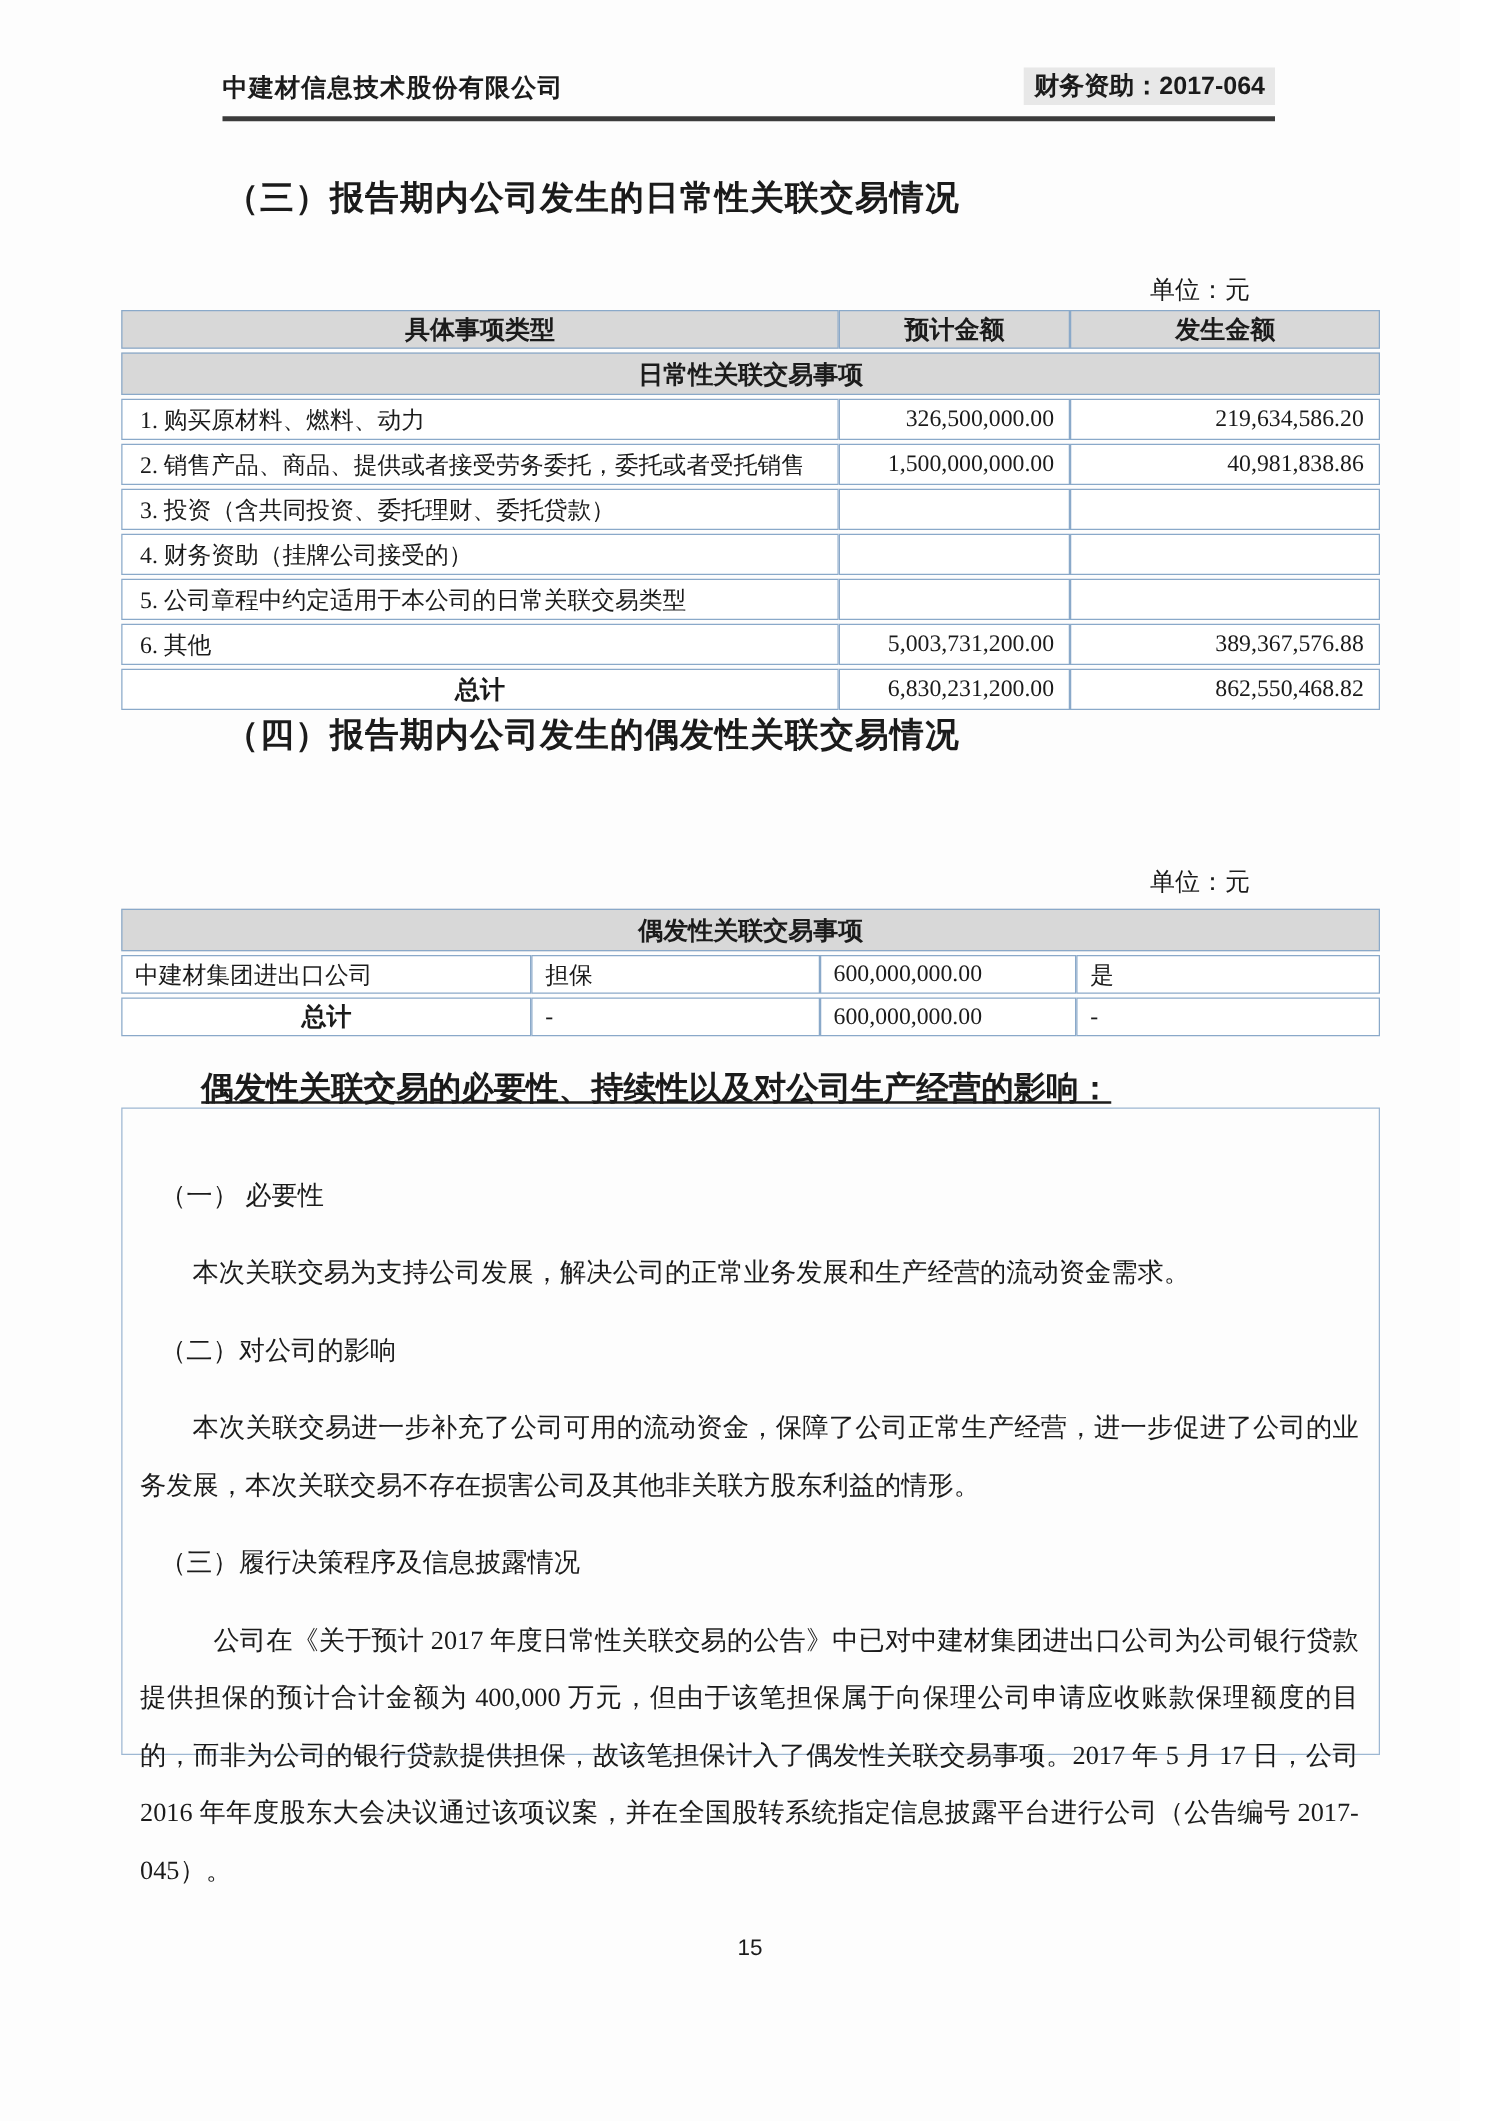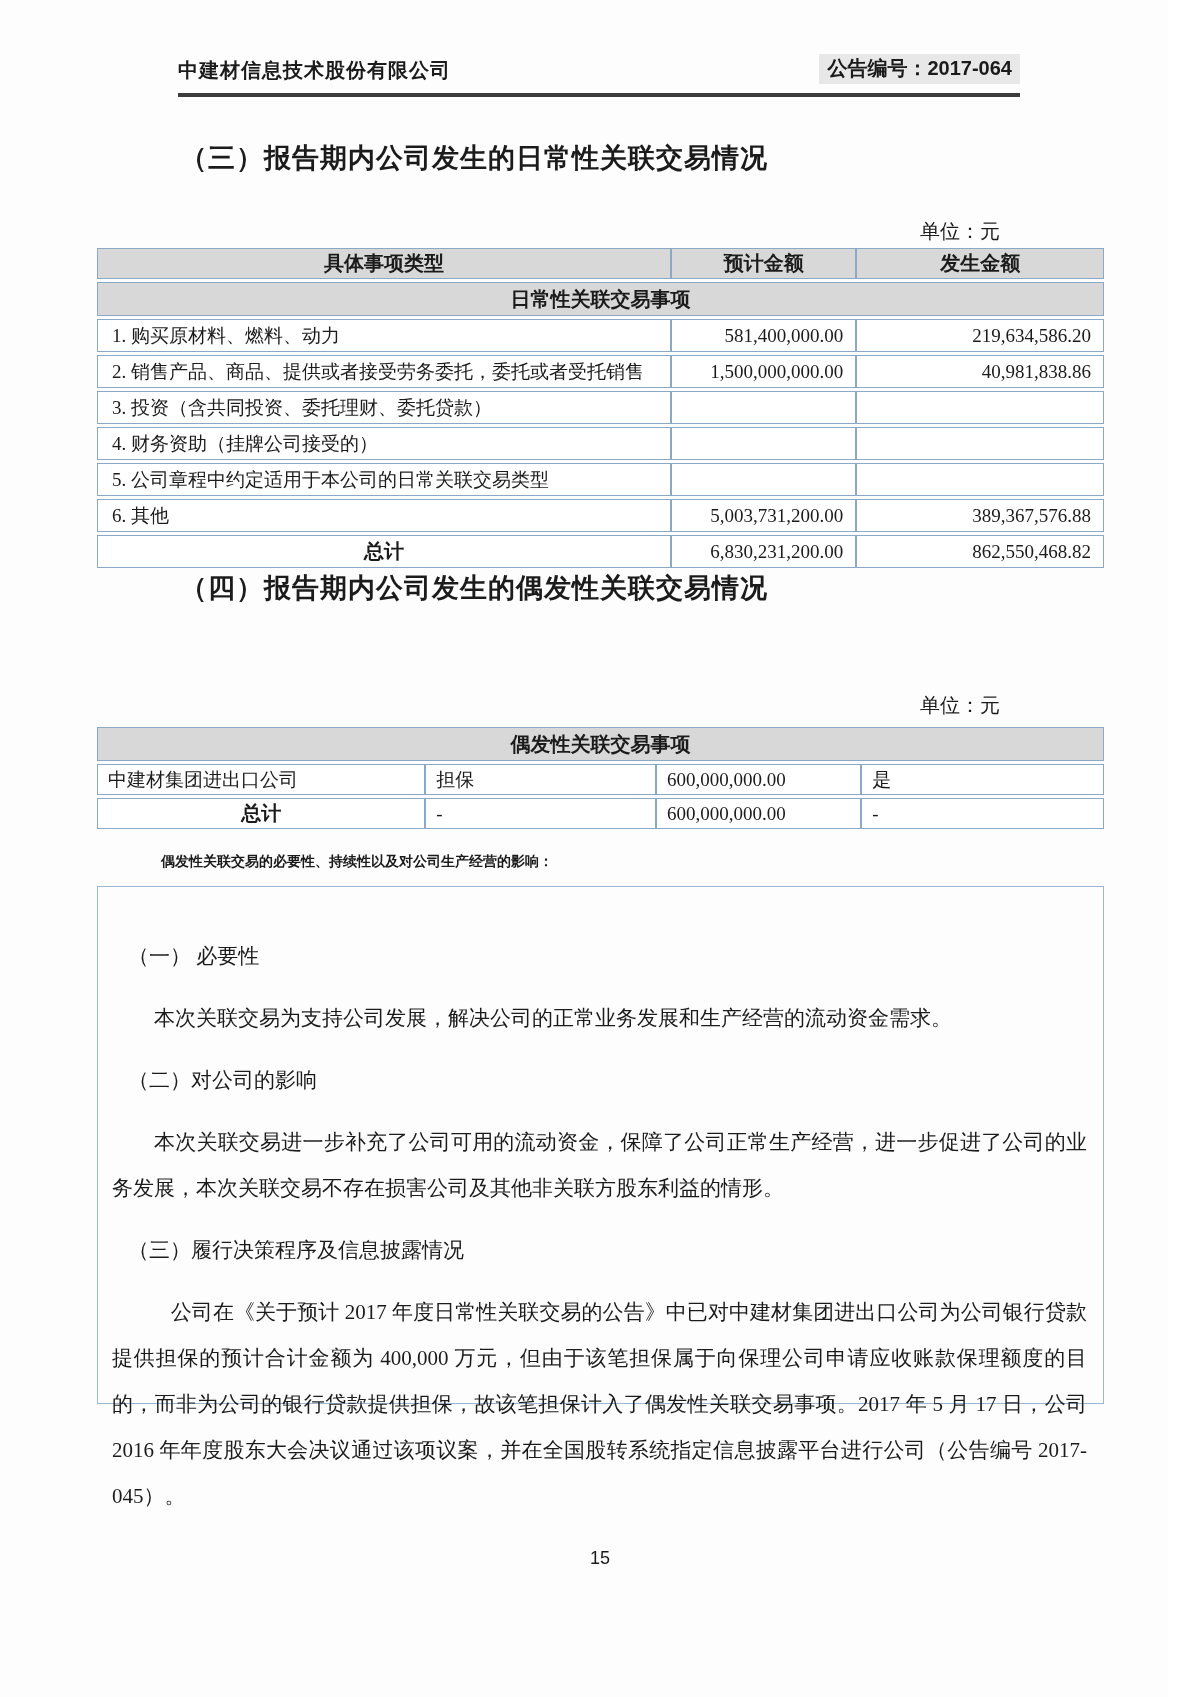--- a/index.html
+++ b/index.html
@@ -71,21 +71,21 @@
   .t1 td.item{text-align:left;height:29px;padding-left:14px;}
   .t1 td.num{text-align:right;height:29px;padding-right:12px;}
   .t1 td.total-label{text-align:center;font-weight:bold;font-size:20px;height:29px;}
   .t2 td.c{height:27px;margin-left:28px;}
   .t2 td.total-label{text-align:center;font-weight:bold;font-size:20px;height:25px;}
   
   .impact{
     position:absolute;top:853px;left:97px;width:1007px;
     padding-left:64px;box-sizing:border-box;
     font-family:"Liberation Sans","DejaVu Sans",sans-serif;
-    font-weight:bold;font-size:14px;
+    font-weight:bold;font-size:26px;text-decoration:underline;
   }
   .box{
     position:absolute;top:886px;left:97px;width:1007px;height:518px;
     border:1px solid var(--boxborder);
     box-sizing:border-box;
     padding:30px 16px 0 14px;
     font-size:21px;line-height:46px;
   }
   .box .head{margin:16px;}
   .box .para{margin:0;text-align:justify;text-indent:2em;}
@@ -97,21 +97,21 @@
     font-family:"Liberation Sans","DejaVu Sans",sans-serif;
   }
 </style>
 </head>
 <body>
 
 <div class="page">
 
   <div class="doc-header">
     <span class="company">中建材信息技术股份有限公司</span>
-    <span class="notice"><span>公告编号：</span><span>2017-064</span></span>
+    <span class="notice"><span>财务资助：</span><span>2017-064</span></span>
   </div>
 
   <div class="sec-title s3">（三）报告期内公司发生的日常性关联交易情况</div>
   <div class="unit u1">单位：元</div>
 
   <table class="t t1">
     <colgroup>
         <col style="width:57%">
         <col style="width:18.4%">
         <col style="width:24.6%">
@@ -120,21 +120,21 @@
         <tr>
       <td class="hd">具体事项类型</td>
       <td class="hd">预计金额</td>
       <td class="hd">发生金额</td>
     </tr>
     <tr>
       <td class="cap" colspan="3">日常性关联交易事项</td>
     </tr>
     <tr>
       <td class="item">1. 购买原材料、燃料、动力</td>
-      <td class="num">581,400,000.00</td>
+      <td class="num">326,500,000.00</td>
       <td class="num">219,634,586.20</td>
     </tr>
     <tr>
       <td class="item">2. 销售产品、商品、提供或者接受劳务委托，委托或者受托销售</td>
       <td class="num">1,500,000,000.00</td>
       <td class="num">40,981,838.86</td>
     </tr>
     <tr>
       <td class="item">3. 投资（含共同投资、委托理财、委托贷款）</td>
       <td class="num"></td>

